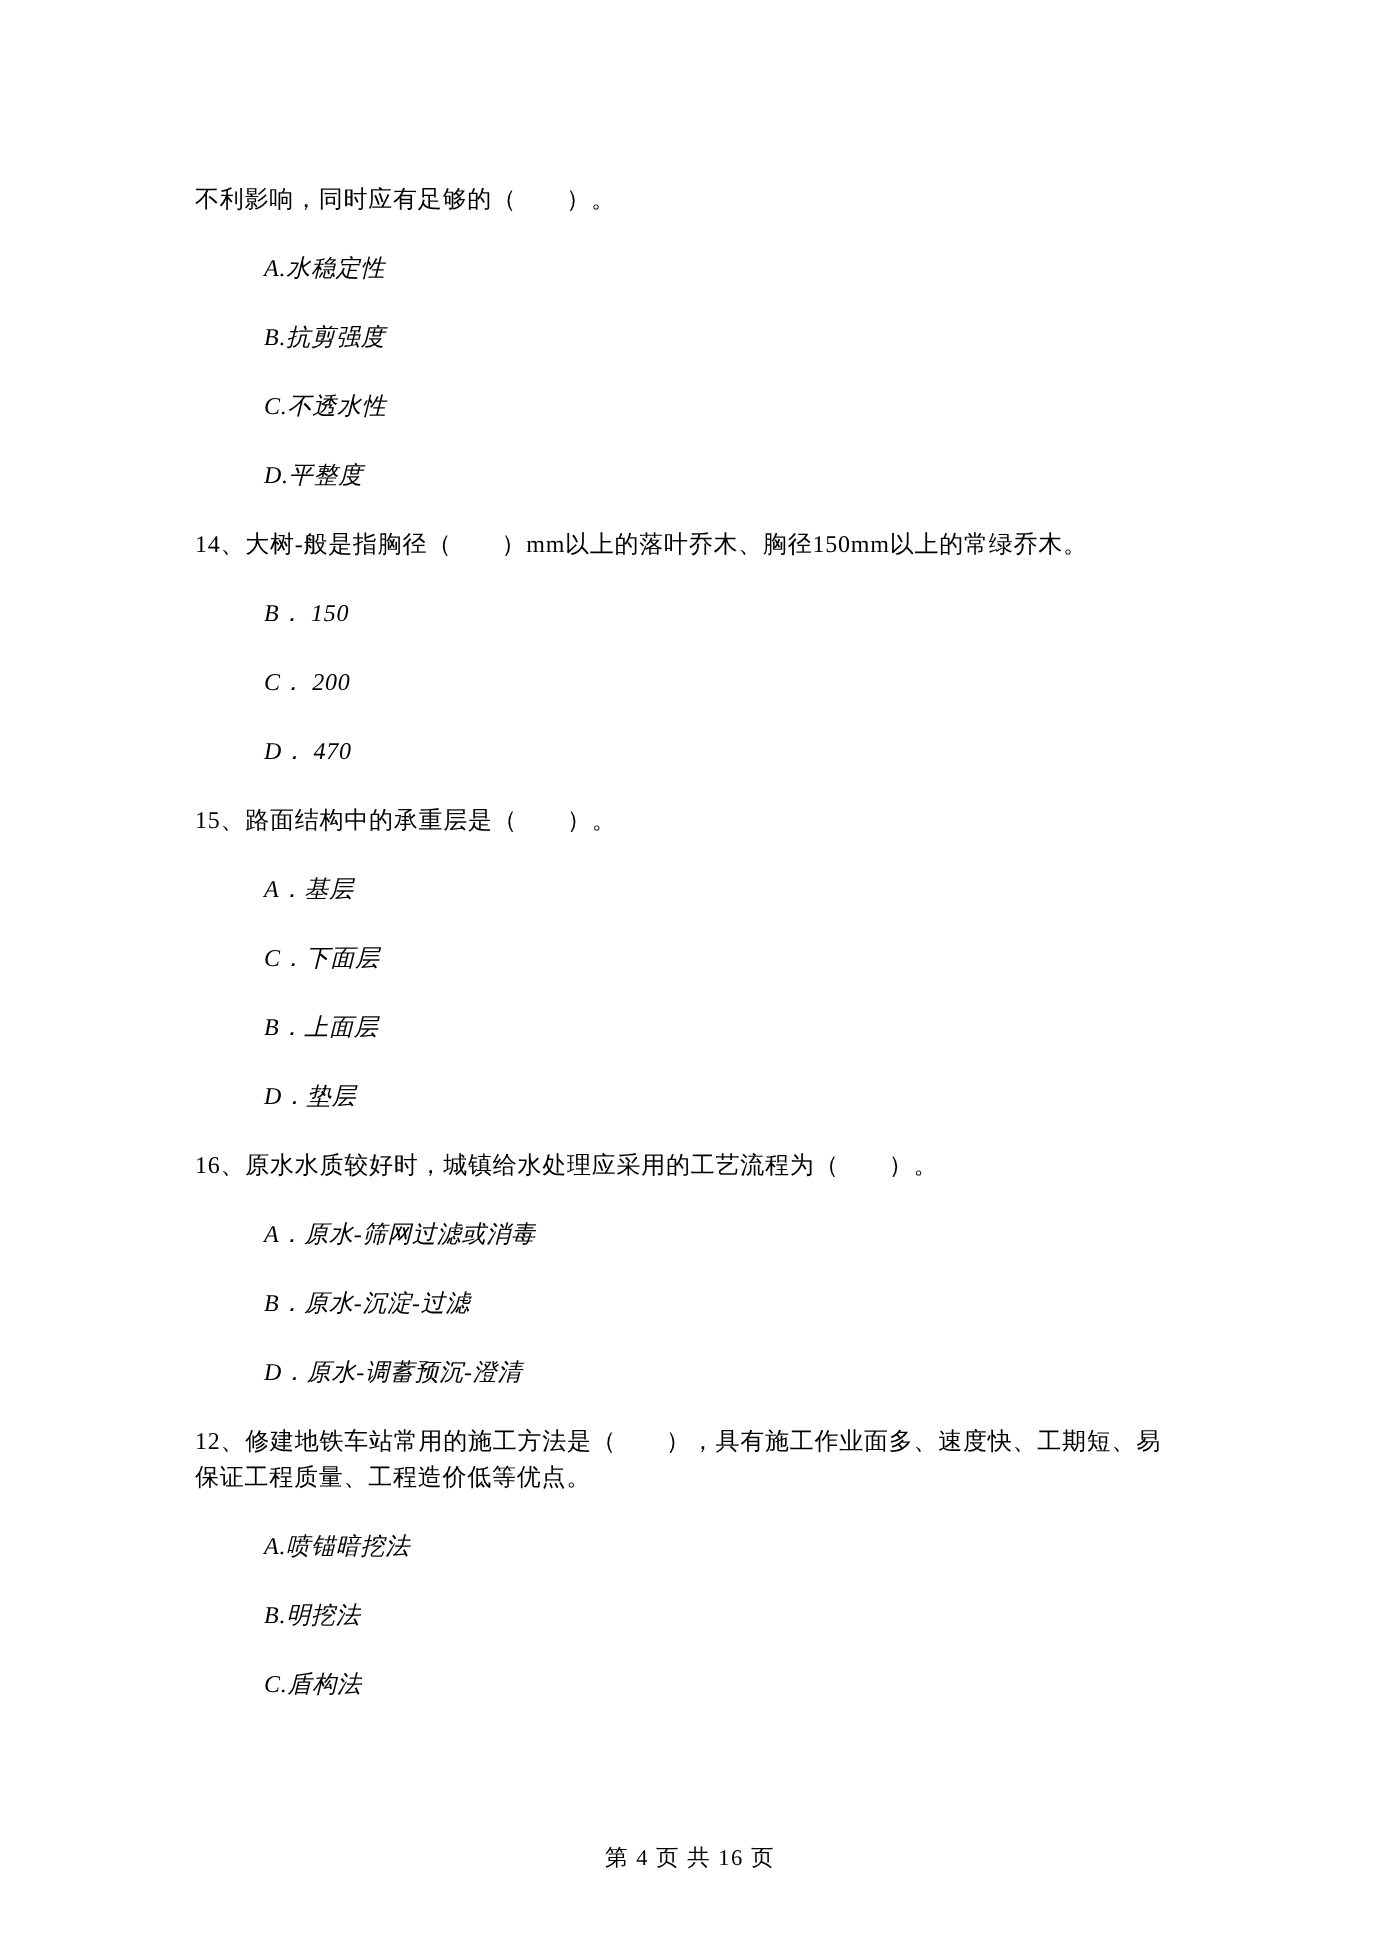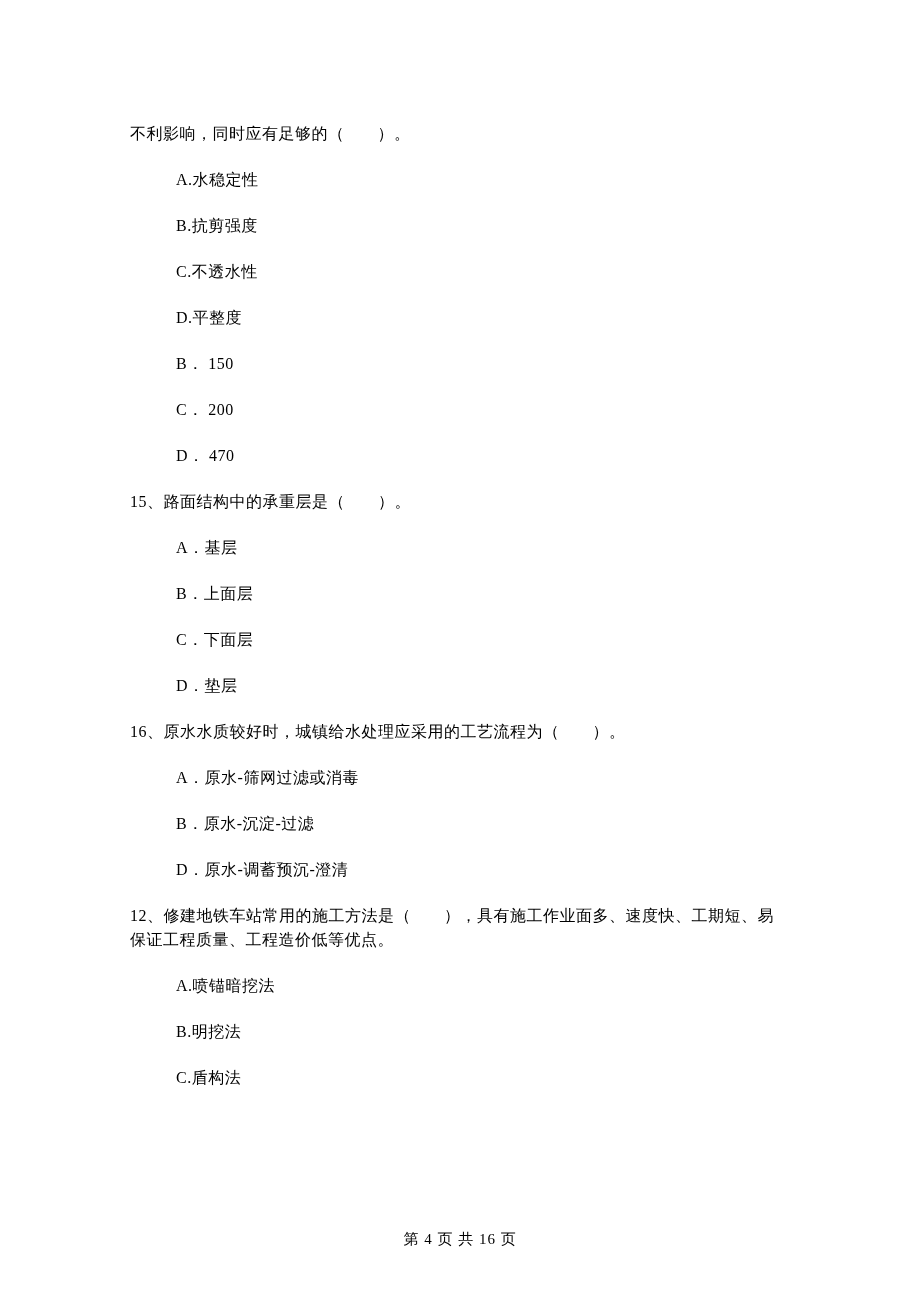--- a/index.html
+++ b/index.html
@@ -19,20 +19,21 @@
   }
   .para {
     margin: 12px 0 22px 0;
     text-align: justify;
     letter-spacing: 0.5px;
   }
   .option {
     margin: 0 0 22px 0;
     padding-left: 46px;
     letter-spacing: 0.5px;
+    font-style: italic;
   }
   .question {
     margin: 0 0 22px 0;
     letter-spacing: 0.5px;
   }
   .footer {
     position: absolute;
     bottom: 52px;
     width: 100%;
     text-align: center;
@@ -45,28 +46,29 @@
 
 <div class="page">
 
   <p class="para">不利影响，同时应有足够的（　　）。</p>
 
   <p class="option">A.水稳定性</p>
   <p class="option">B.抗剪强度</p>
   <p class="option">C.不透水性</p>
   <p class="option">D.平整度</p>
 
+  <p class="question">14、大树-般是指胸径（　　）mm以上的落叶乔木、胸径150mm以上的常绿乔木。</p>
   <p class="option">B． 150</p>
   <p class="option">C． 200</p>
   <p class="option">D． 470</p>
 
   <p class="question">15、路面结构中的承重层是（　　）。</p>
   <p class="option">A．基层</p>
+  <p class="option">C．下面层</p>
   <p class="option">B．上面层</p>
-  <p class="option">C．下面层</p>
   <p class="option">D．垫层</p>
 
   <p class="question">16、原水水质较好时，城镇给水处理应采用的工艺流程为（　　）。</p>
   <p class="option">A．原水-筛网过滤或消毒</p>
   <p class="option">B．原水-沉淀-过滤</p>
   <p class="option">D．原水-调蓄预沉-澄清</p>
 
   <p class="question">12、修建地铁车站常用的施工方法是（　　），具有施工作业面多、速度快、工期短、易保证工程质量、工程造价低等优点。</p>
   <p class="option">A.喷锚暗挖法</p>
   <p class="option">B.明挖法</p>

